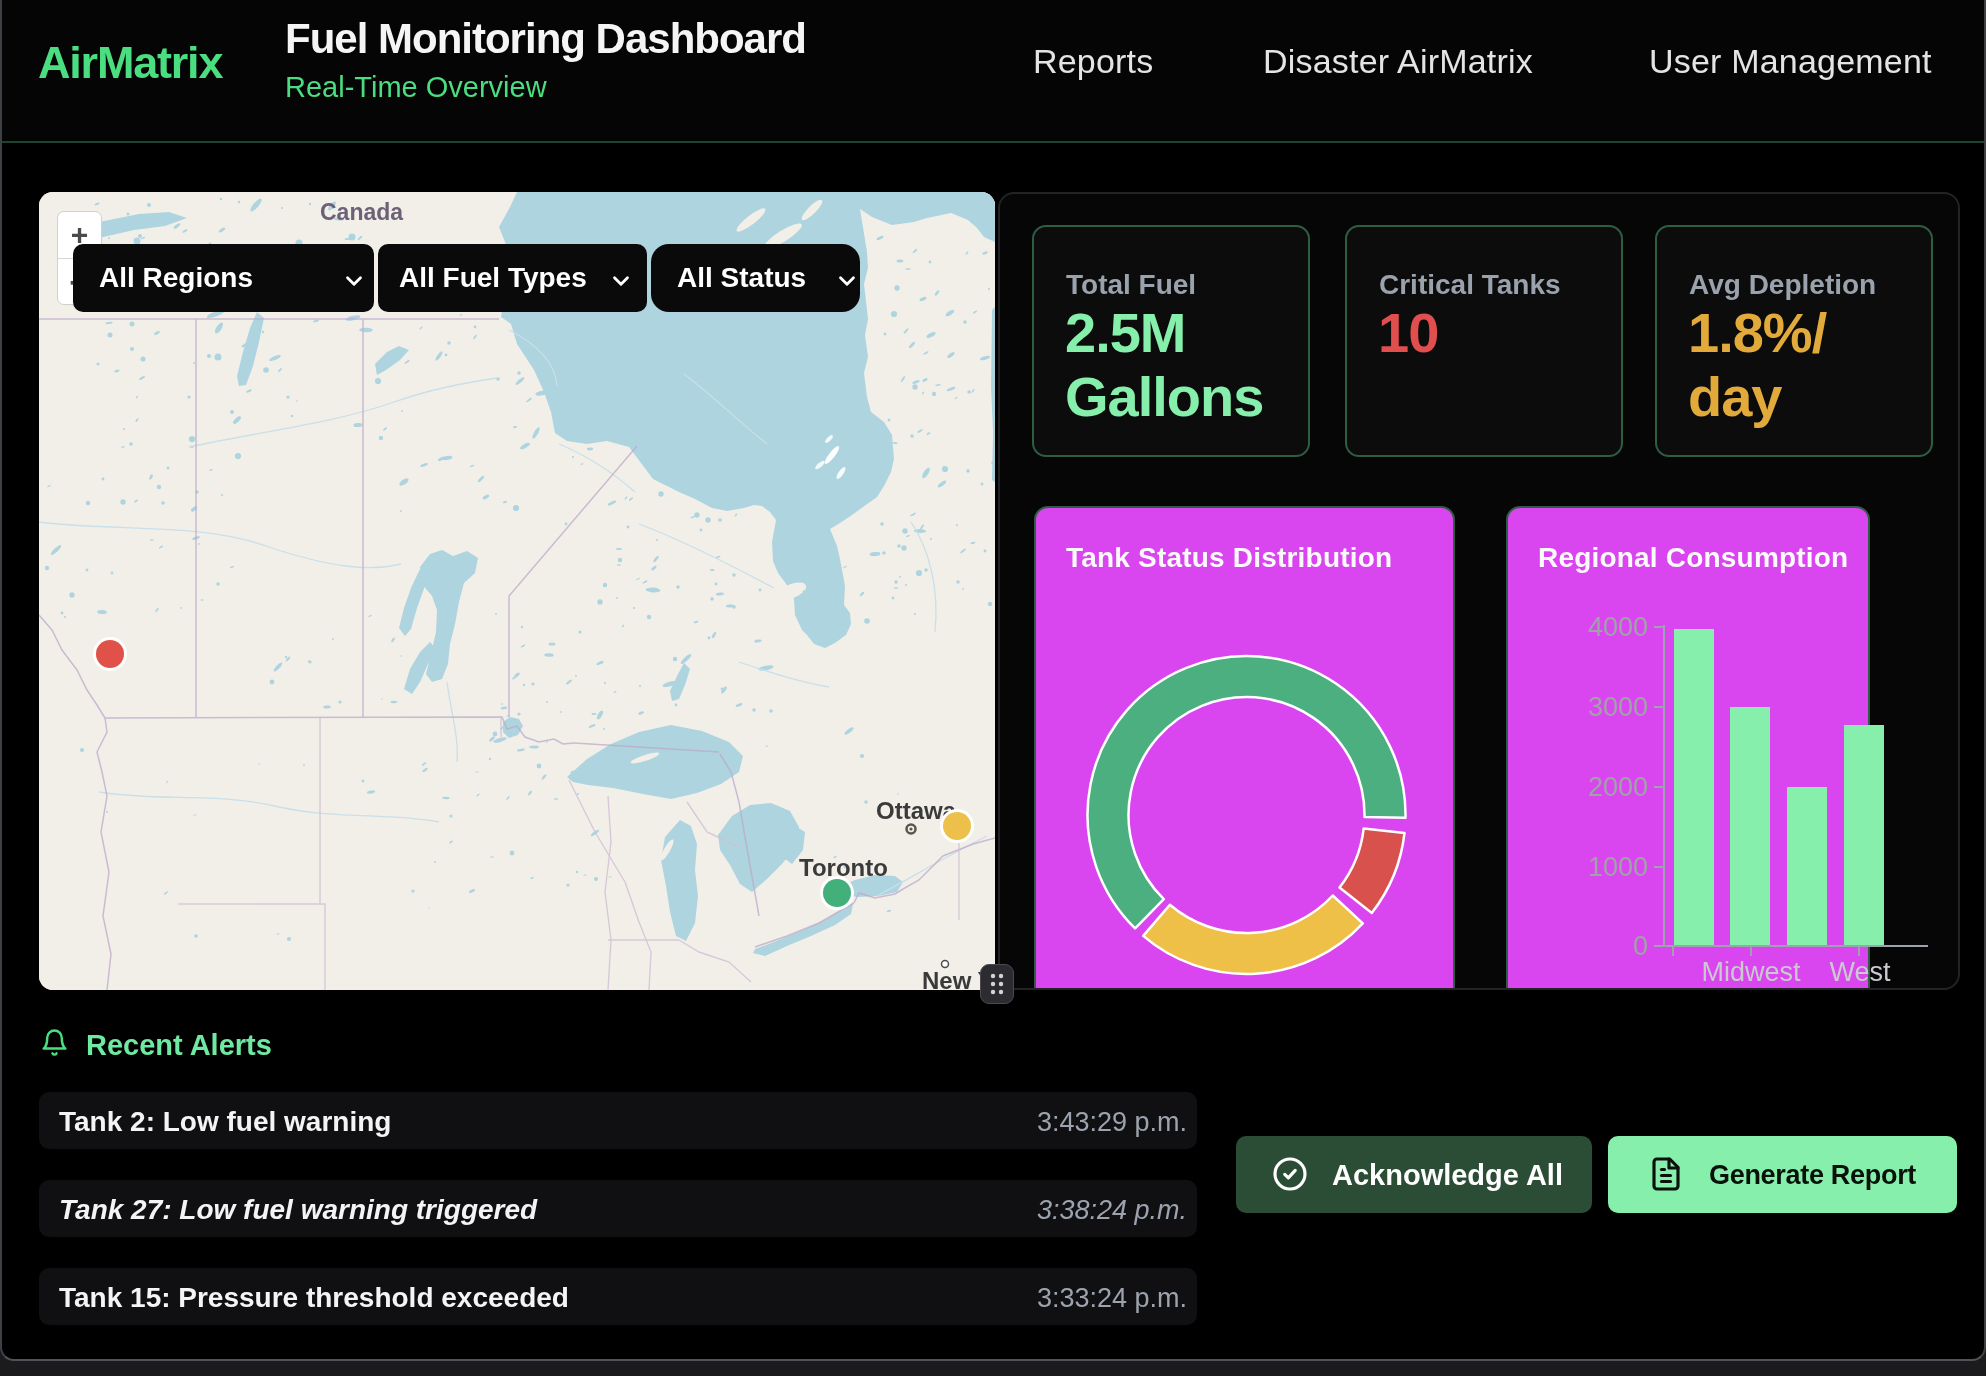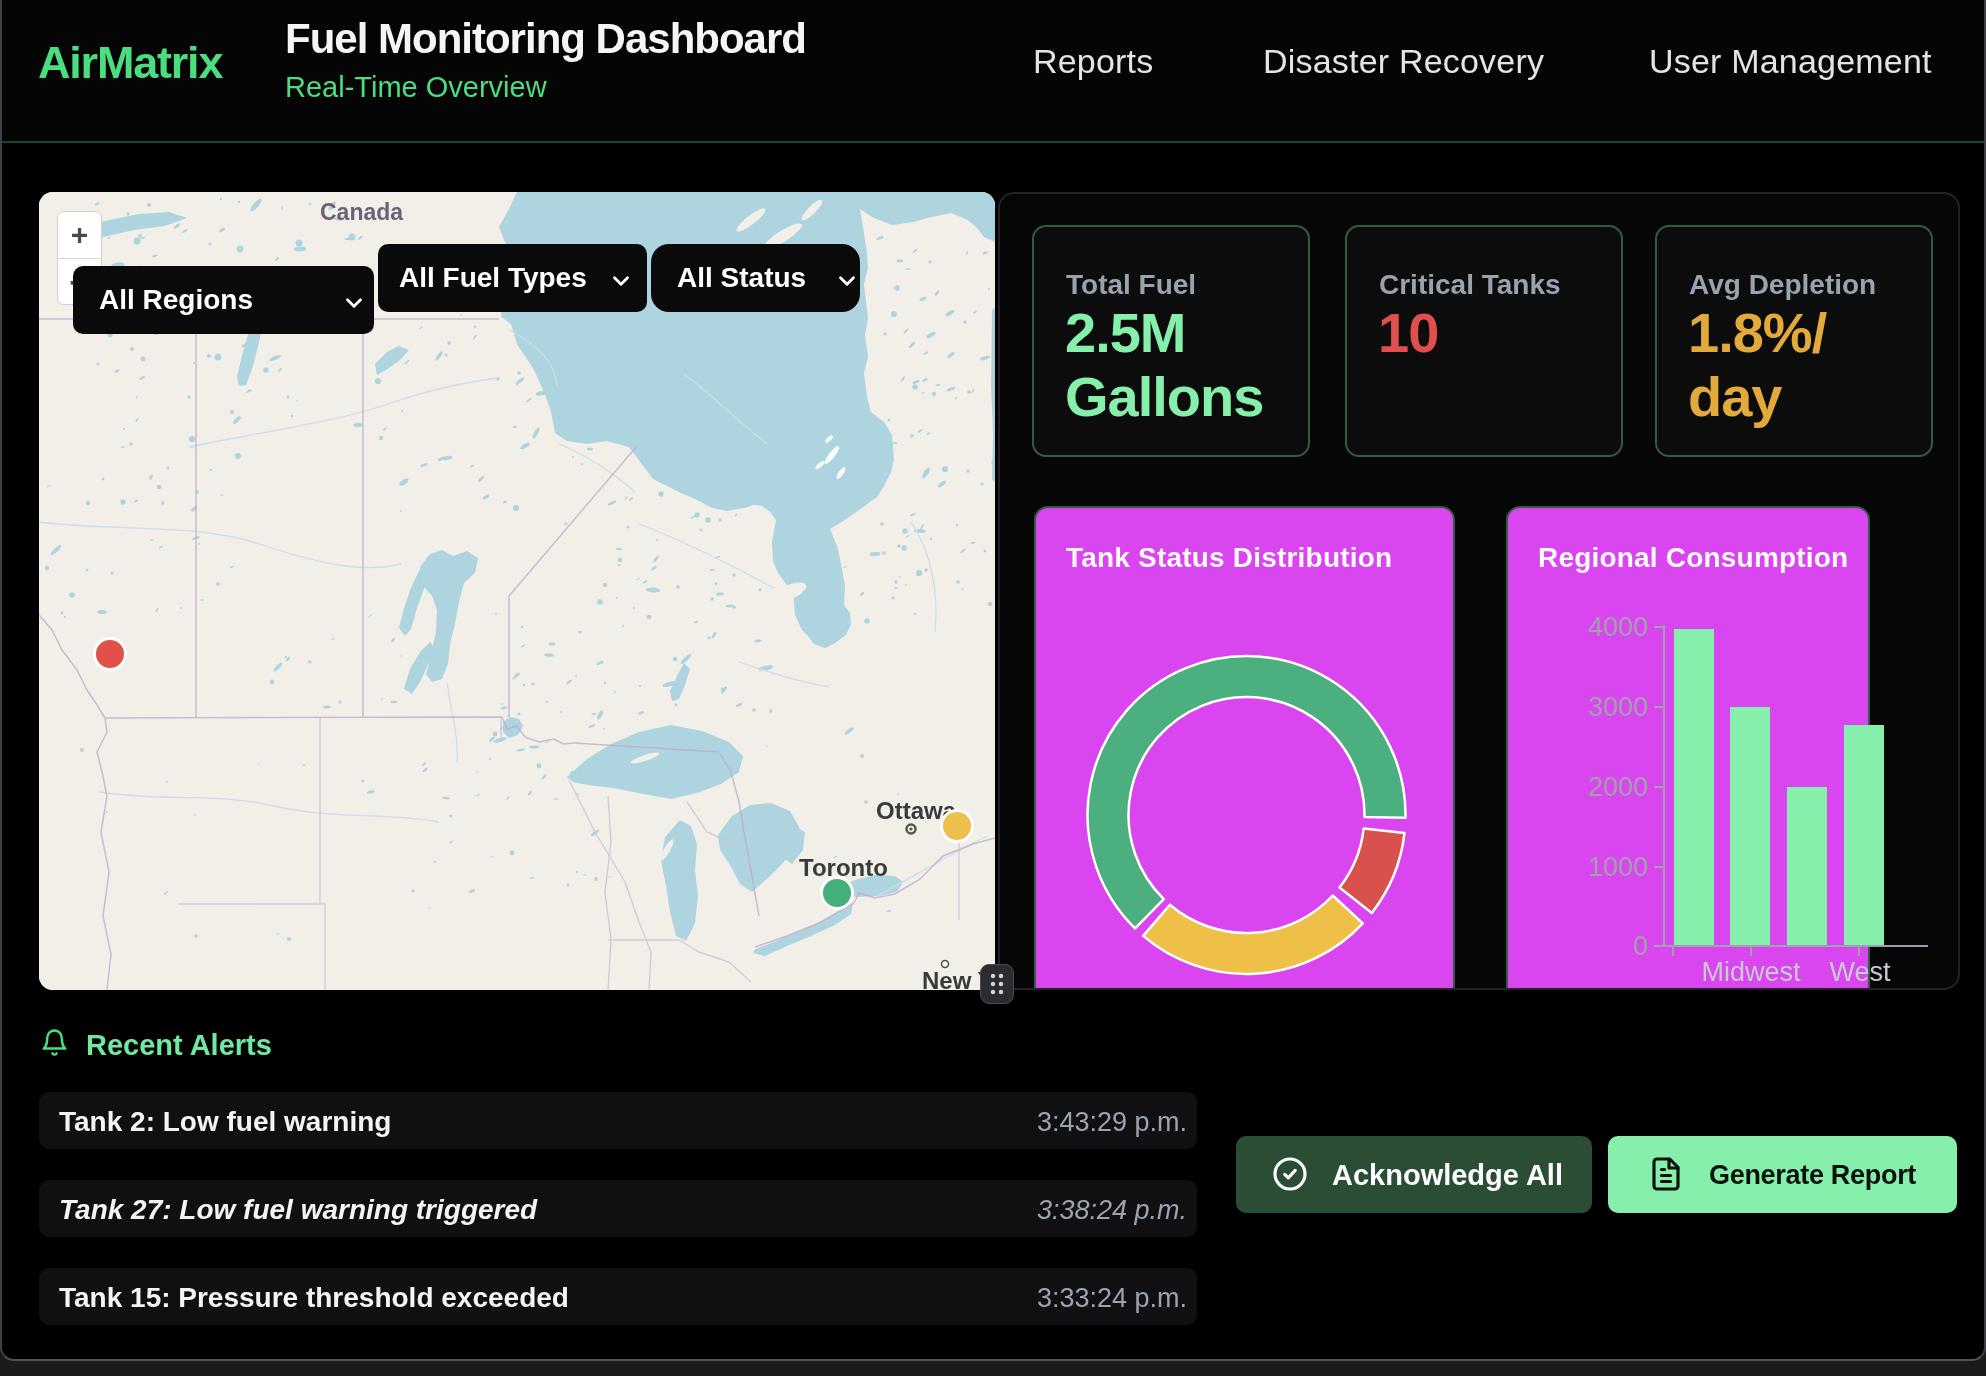--- a/index.html
+++ b/index.html
@@ -44,21 +44,21 @@
 #drag{position:absolute;left:978px;top:964px;width:34px;height:40px;background:#2c2c30;border:1px solid #4a4a50;border-radius:9px;}
 </style></head>
 <body>
 <div id="frame">
 
   <div id="hdr">
     <div id="logo">AirMatrix</div>
     <div id="title">Fuel Monitoring Dashboard</div>
     <div id="subtitle">Real-Time Overview</div>
     <div class="nav" style="left:1031px;">Reports</div>
-    <div class="nav" style="left:1261px;">Disaster Recovery</div>
+    <div class="nav" style="left:1261px;">Disaster AirMatrix</div>
     <div class="nav" style="left:1647px;">User Management</div>
   </div>
 
   <div id="map"><svg width="956" height="798" viewBox="0 0 956 798">
         <rect width="956" height="798" fill="#f2efe9"></rect>
         <path d="M478 0 L471 15 L460 35 L468 55 L452 80 L466 100 L462 125 L472 132 L478 152 L495 178 L505 200 L512 220 L516 241 L528 249 L548 252 L568 249 L590 255 L614 287 L640 300 L656 307 L673 316 L688 319 L705 316 L715 313 L723 314 L731 320 L737 328 L733 350 L734 369 L739 381 L748 393 L755 407 L756 423 L763 438 L768 443 L775 452 L786 456 L796 451 L807 443 L812 432 L811 421 L805 413 L806 394 L801 367 L798 354 L791 337 L801 331 L813 323 L824 315 L838 305 L845 294 L852 280 L855 267 L853 243 L845 230 L832 220 L828 205 L825 181 L829 165 L826 143 L829 127 L825 92 L829 76 L828 60 L821 17 L833 25 L853 33 L875 30 L888 26 L912 21 L929 28 L938 36 L945 45 L956 50 L956 0 Z" fill="#aed4e0"></path>
         <path d="M953 118 L956 115 L956 290 L953 288 L954 240 L952 195 Z" fill="#aed4e0"></path>
         <ellipse cx="712" cy="28" rx="18" ry="4.5" transform="rotate(-38 712 28)" fill="#f2efe9"></ellipse>
         <ellipse cx="744" cy="44" rx="22" ry="5.5" transform="rotate(-32 744 44)" fill="#f2efe9"></ellipse>
         <ellipse cx="773" cy="18" rx="14" ry="4" transform="rotate(-45 773 18)" fill="#f2efe9"></ellipse>
@@ -598,21 +598,21 @@
         <circle cx="918" cy="634" r="14" fill="#ecc04a"></circle>
         <circle cx="798" cy="701" r="17" fill="#fff"></circle>
         <circle cx="798" cy="701" r="14" fill="#43b07c"></circle>
       </svg></div>
   <div id="zoomctl">
       <div class="zb">+</div>
       <div class="sep"></div>
       <div class="zb" style="font-size:34px;">−</div>
     </div>
   <div class="filters">
-    <div class="filter" style="left:71px;width:301px;margin-top:22px;">All Regions
+    <div class="filter" style="left:71px;width:301px;">All Regions
       <svg style="left:268px;" width="26" height="26" viewBox="0 0 24 24" fill="none" stroke="#fff" stroke-width="2.6" stroke-linecap="round" stroke-linejoin="round">
           <polyline points="6 9 12 15 18 9"></polyline>
         </svg></div>
     <div class="filter" style="left:376px;width:269px;padding-left:21px;">All Fuel Types
       <svg style="left:230px;" width="26" height="26" viewBox="0 0 24 24" fill="none" stroke="#fff" stroke-width="2.6" stroke-linecap="round" stroke-linejoin="round">
           <polyline points="6 9 12 15 18 9"></polyline>
         </svg></div>
     <div class="filter" style="left:649px;width:209px;border-radius:18px;">All Status
       <svg style="left:183px;" width="26" height="26" viewBox="0 0 24 24" fill="none" stroke="#fff" stroke-width="2.6" stroke-linecap="round" stroke-linejoin="round">
           <polyline points="6 9 12 15 18 9"></polyline>

